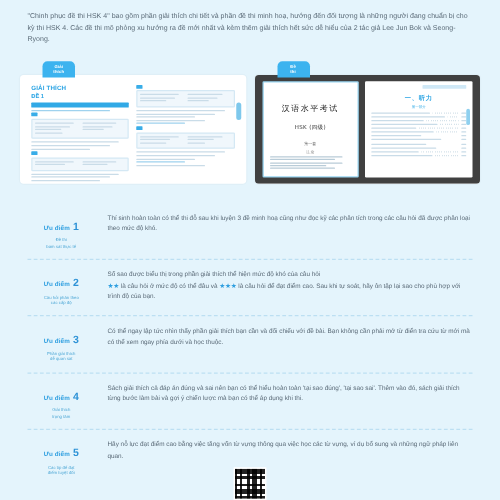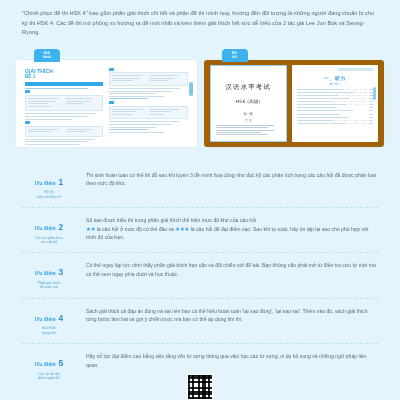--- a/index.html
+++ b/index.html
@@ -125,21 +125,21 @@
   .row2 { display: flex; gap: 3px; }
   .row2 > div { flex: 1 1 0; }
 
   
   .exam {
     display: flex;
     gap: 5px;
     height: 100%;
     padding: 5px 6px;
     box-sizing: border-box;
-    background: #a16207;
+    background: #404040;
   }
   .exam-cover {
     flex: 0 0 46%;
     background: #ffffff;
     border: 0.8px solid #9ad6f2;
     border-radius: 1px;
     display: flex;
     flex-direction: column;
     align-items: center;
     padding-top: 17px;

